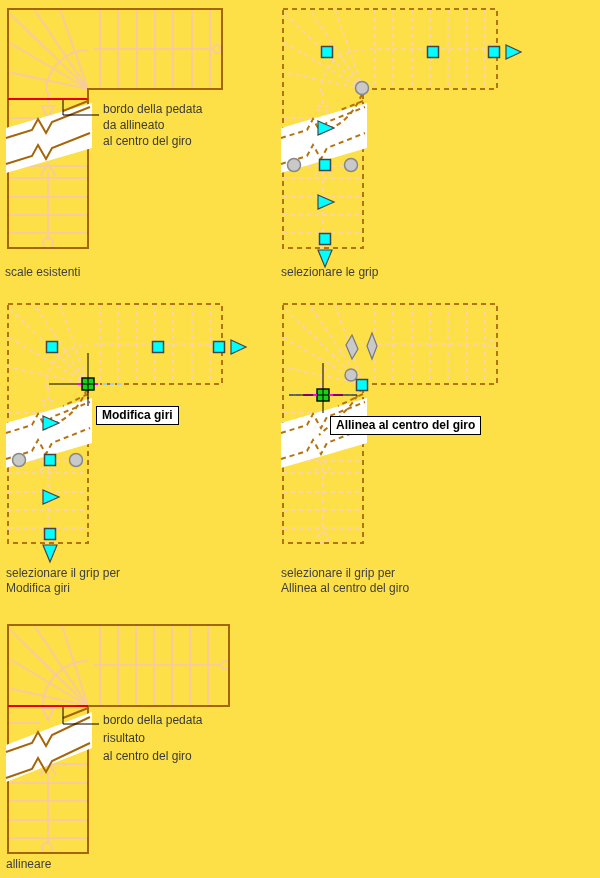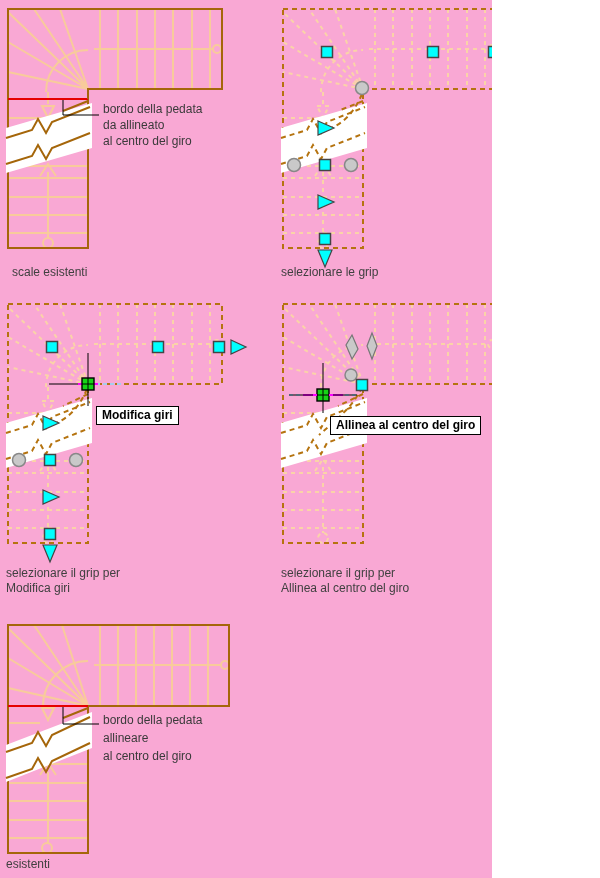--- a/index.html
+++ b/index.html
@@ -1,16 +1,16 @@
 <!DOCTYPE html>
 <html><head>
 <meta charset="utf-8">
 <style>
   html,body{margin:0;padding:0;background:#fff;}
-  #canvas{position:relative;width:492px;height:878px;background:#f9a8d4;overflow:hidden;
+  #canvas{position:relative;width:600px;height:878px;background:#fde047;overflow:hidden;
           font-family:"Liberation Sans", sans-serif;}
   .panel-svg{position:absolute;}
   
   .dk  {stroke:#A5660A;stroke-width:2;fill:none;}
   .lt  {stroke:#F8CB9B;stroke-width:2;fill:none;}
   .dkd {stroke:#B5730F;stroke-width:2;fill:none;stroke-dasharray:5,4;}
   .ltd {stroke:#FAD3A8;stroke-width:2;fill:none;stroke-dasharray:4,4;}
   .rd  {stroke:#E60000;stroke-width:2;fill:none;}
   .ln  {stroke:#000;stroke-width:1;fill:none;}
   .bld {stroke:#A6CCEE;stroke-width:2;fill:none;stroke-dasharray:4,3;}
@@ -58,21 +58,21 @@
     </g>
     <path class="rd" d="M8,99 H88"></path>
     <path class="dk" d="M88,89 V99 M88,101 L63,111"></path>
     <path class="ln" d="M63,100 V115 H99"></path>
   </svg>
   <div class="callout" style="left:103px;top:102px">
     <div>bordo della pedata</div>
     <div>da allineato</div>
     <div>al centro del giro</div>
   </div>
-  <div class="caption" style="left:12px;top:265px">scale esistenti</div>
+  <div class="caption" style="left:5px;top:265px">scale esistenti</div>
 
   <svg class="panel-svg" style="left:275px;top:0" width="325" height="272" viewBox="0 0 325 272">
     <g>
       <path class="ltd" d="M100,9 V89 M118,9 V89 M137,9 V89 M155,9 V89 M173,9 V89 M192,9 V89 M210,9 V89"></path>
       <path class="ltd" d="M94,49 H213"></path>
         <circle class="ltd" cx="217" cy="49" r="4"></circle>
       <path class="ltd" d="M88,89 L8,12 M88,89 L8,42 M88,89 L8,72 M88,89 L34,9 M88,89 L60,9"></path>
       <path class="ltd" d="M46,92 A42,42 0 0 1 88,50"></path>
       <path class="ltd" d="M8,118 H44"></path>
       <path class="ltd" d="M48,92 V104 M42,106 L54,106 L48,118 Z"></path>
@@ -221,18 +221,18 @@
     <g>
       <path class="dk" d="M6,752 L32,743 l6,-11 l8,14 l6,-11 L90,717"></path>
       <path class="dk" d="M6,778 L32,769 l6,-11 l8,14 l6,-11 L90,743"></path>
     </g>
     <path class="rd" d="M8,706 H88"></path>
     <path class="dk" d="M88,708 L63,718"></path>
     <path class="ln" d="M63,707 V724 H99"></path>
   </svg>
   <div class="callout wide" style="left:103px;top:713px">
     <div>bordo della pedata</div>
-    <div>allineare</div>
+    <div>risultato</div>
     <div>al centro del giro</div>
   </div>
-  <div class="caption" style="left:6px;top:857px">esistenti</div>
+  <div class="caption" style="left:6px;top:857px">allineare</div>
 
 </div>
 
 </body></html>

